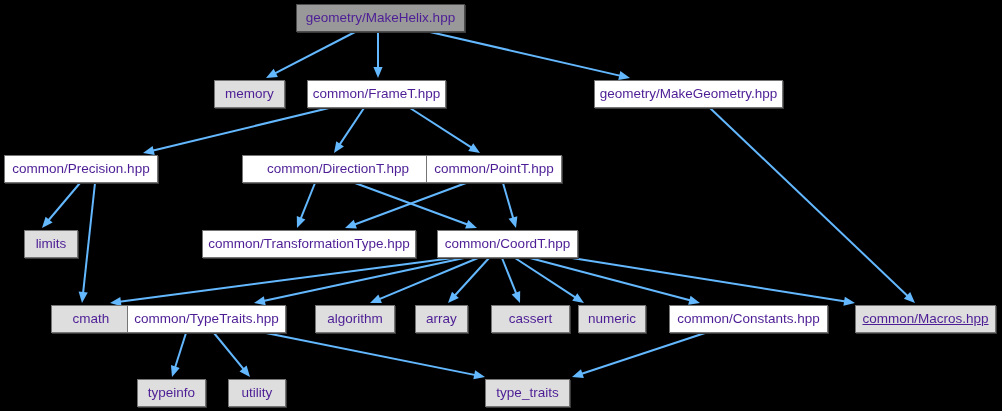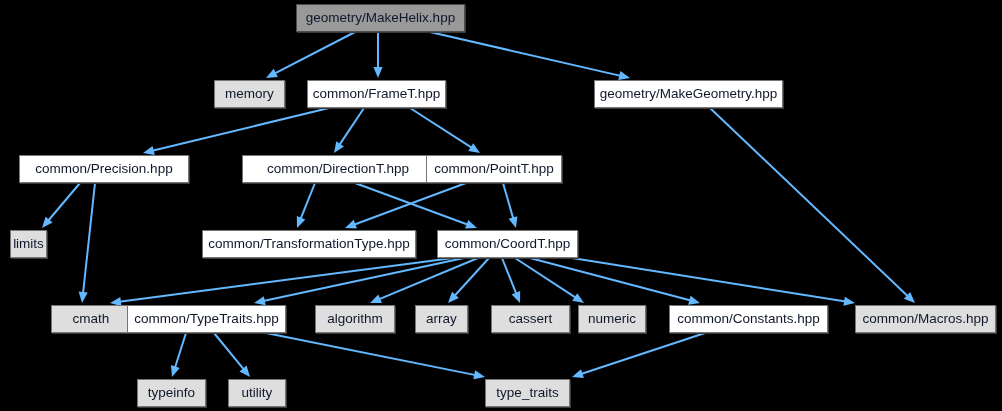--- a/index.html
+++ b/index.html
@@ -27,21 +27,21 @@
   .node {
     position: absolute;
     box-sizing: border-box;
     display: flex;
     align-items: center;
     justify-content: center;
     height: 28px;
     border: 1px solid #757575;
     font-size: 13.5px;
     line-height: 1;
-    color: #0f172a;
+    color: #4c1d95;
     white-space: nowrap;
     letter-spacing: 0px;
     box-shadow: 1px 1px 0 0 #3a3a3a;
   }
   .node.fill-white  { background: #ffffff; }
   .node.fill-gray   { background: #dedede; }
   .node.fill-root   { background: #999999; border-color: #4d4d4d; }
   .node-label {
     padding: 0 7px;
     pointer-events: none;
@@ -109,30 +109,30 @@
       </div>
       <div class="node fill-gray" style="left: 214px; top: 80px; width: 71px;">
         <span class="node-label">memory</span>
       </div>
       <div class="node fill-white" style="left: 307px; top: 80px; width: 139px;">
         <span class="node-label">common/FrameT.hpp</span>
       </div>
       <div class="node fill-white" style="left: 594px; top: 80px; width: 189px;">
         <span class="node-label">geometry/MakeGeometry.hpp</span>
       </div>
-      <div class="node fill-white" style="left: 19px; top: 155px; width: 170px;">
+      <div class="node fill-white" style="left: 4px; top: 155px; width: 154px;">
         <span class="node-label">common/Precision.hpp</span>
       </div>
       <div class="node fill-white" style="left: 242px; top: 155px; width: 192px;">
         <span class="node-label">common/DirectionT.hpp</span>
       </div>
       <div class="node fill-white" style="left: 426px; top: 155px; width: 136px;">
         <span class="node-label">common/PointT.hpp</span>
       </div>
-      <div class="node fill-gray" style="left: 10px; top: 230px; width: 37px;">
+      <div class="node fill-gray" style="left: 24px; top: 230px; width: 54px;">
         <span class="node-label">limits</span>
       </div>
       <div class="node fill-white" style="left: 202px; top: 230px; width: 214px;">
         <span class="node-label">common/TransformationType.hpp</span>
       </div>
       <div class="node fill-white" style="left: 437px; top: 230px; width: 141px;">
         <span class="node-label">common/CoordT.hpp</span>
       </div>
       <div class="node fill-gray" style="left: 51px; top: 305px; width: 80px;">
         <span class="node-label">cmath</span>
@@ -148,21 +148,21 @@
       </div>
       <div class="node fill-gray" style="left: 491px; top: 305px; width: 79px;">
         <span class="node-label">cassert</span>
       </div>
       <div class="node fill-gray" style="left: 578px; top: 305px; width: 68px;">
         <span class="node-label">numeric</span>
       </div>
       <div class="node fill-white" style="left: 669px; top: 305px; width: 159px;">
         <span class="node-label">common/Constants.hpp</span>
       </div>
-      <div class="node fill-gray" style="left: 855px; top: 305px; width: 141px;">
+      <div class="node fill-gray" style="left: 855px; top: 305px; width: 141px; text-decoration: underline;">
         <span class="node-label">common/Macros.hpp</span>
       </div>
       <div class="node fill-gray" style="left: 137px; top: 379px; width: 69px;">
         <span class="node-label">typeinfo</span>
       </div>
       <div class="node fill-gray" style="left: 228px; top: 379px; width: 58px;">
         <span class="node-label">utility</span>
       </div>
       <div class="node fill-gray" style="left: 485px; top: 379px; width: 85px;">
         <span class="node-label">type_traits</span>

